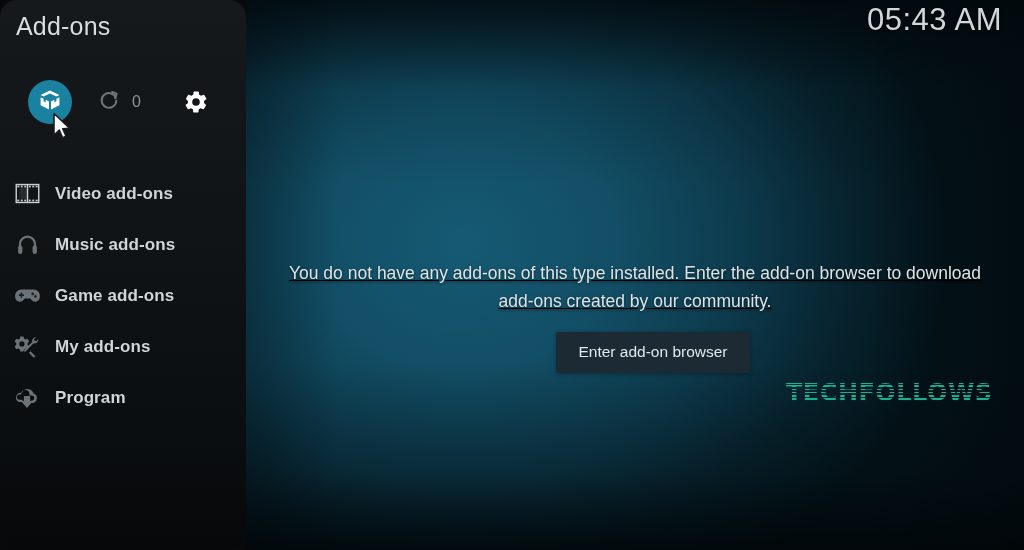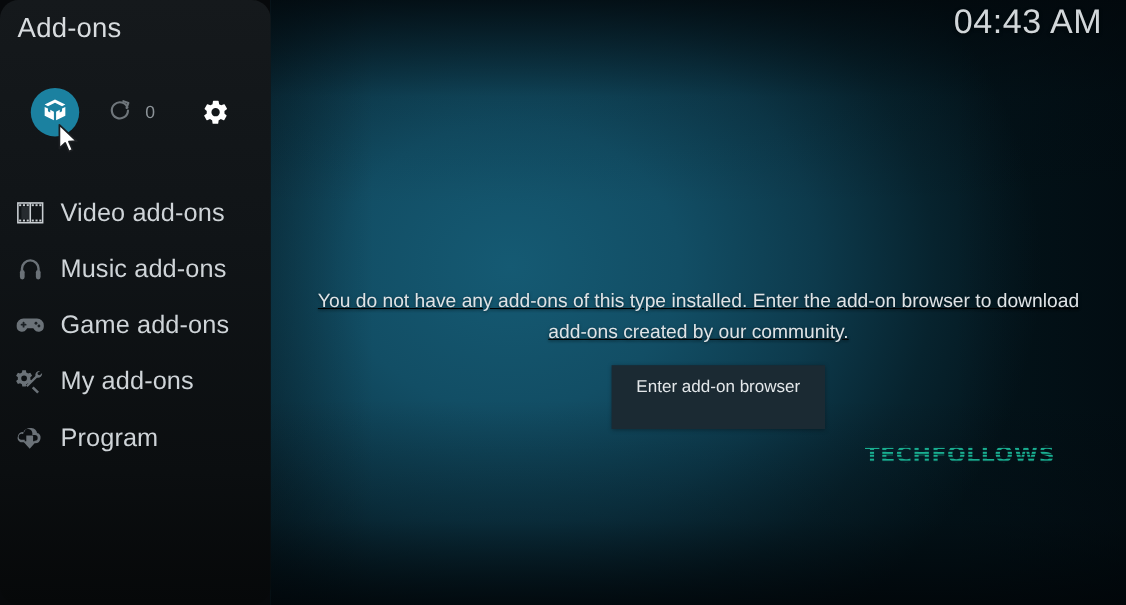--- a/index.html
+++ b/index.html
@@ -39,30 +39,30 @@
     text-align:center; z-index:4;text-decoration:underline;
   }
   #empty-message{
     color:#dfe3e6; font-size:17.5px; line-height:1.62;
     font-weight:400; width:730px; margin:0 auto;
     text-shadow:0 1px 3px rgba(0,0,0,.55);
   }
   #browser-button{
     display:inline-block; margin-top:16px;
     background:#1b2a33; color:#e3e7ea;
-    font-size:15.5px; padding:11px 22px 29px;
+    font-size:15.5px; padding:11px 22px 12px;
     border:none; cursor:pointer;
     font-family:"Liberation Sans", sans-serif;
     box-shadow:0 1px 4px rgba(0,0,0,.35);
     margin-left:36px;
   }
 
   #watermark{
-    position:absolute; left:540px; top:401px;
-    font-size:20px; font-weight:bold; letter-spacing:.5px;
+    position:absolute; left:540px; top:379px;
+    font-size:24px; font-weight:bold; letter-spacing:.5px;
     font-family:"DejaVu Sans", sans-serif;
     color:#16a085;
     background-image:repeating-linear-gradient(
        to bottom,
        rgba(25,175,145,1) 0px, rgba(25,175,145,1) 1.6px,
        rgba(9,58,58,.25) 1.6px, rgba(9,58,58,.25) 3.2px);
     -webkit-background-clip:text; background-clip:text;
     -webkit-text-fill-color:transparent; color:transparent;
     z-index:6;
   }
@@ -101,36 +101,36 @@
   .menu-item{
     height:51px; display:flex; align-items:center;
     padding-left:11px; cursor:pointer;
   }
   .menu-icon{
     width:32px; height:30px; display:flex;
     align-items:center; justify-content:center;
     margin-right:12px; flex:0 0 32px;
   }
   .menu-label{
-    color:#cfd4d8; font-size:23px; font-weight:400;
+    color:#cfd4d8; font-size:17px; font-weight:700;
     letter-spacing:.1px;
   }
 
   
   #mouse-cursor{
     position:absolute; left:52px; top:112px; z-index:40;
     pointer-events:none;
   }
 </style>
 </head>
 <body>
 
 <div id="main-pane">
 
-  <div id="clock">04:43 AM</div>
+  <div id="clock">05:43 AM</div>
 
   <div id="empty-block">
     <div id="empty-message">You do not have any add-ons of this type installed. Enter the add-on browser to download add-ons created by our community.</div>
     <button id="browser-button">Enter add-on browser</button>
   </div>
 
   <div id="watermark">TECHFOLLOWS</div>
 </div>
 
 <div id="sidebar">

